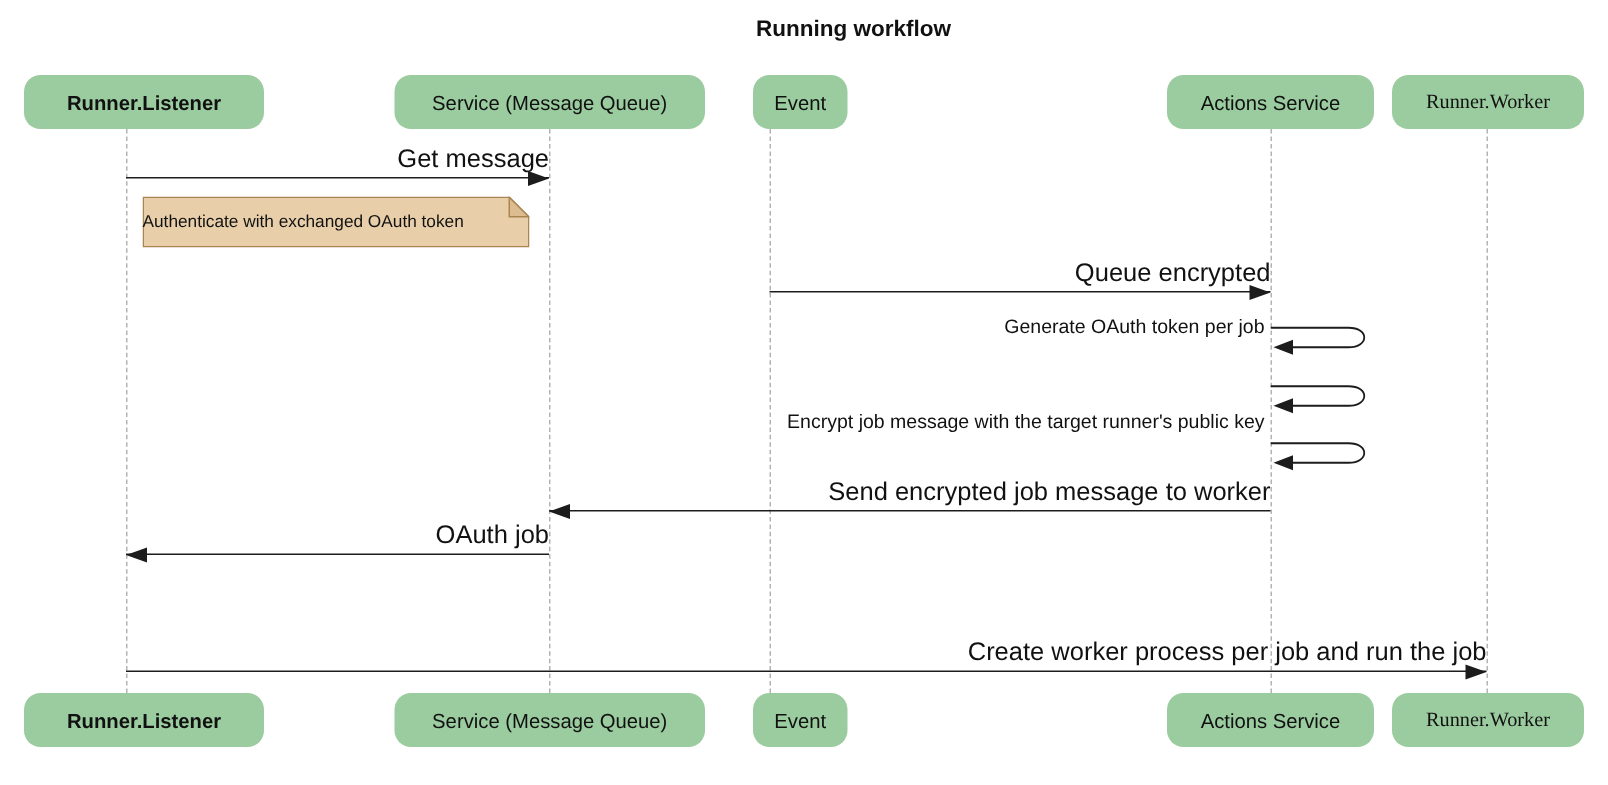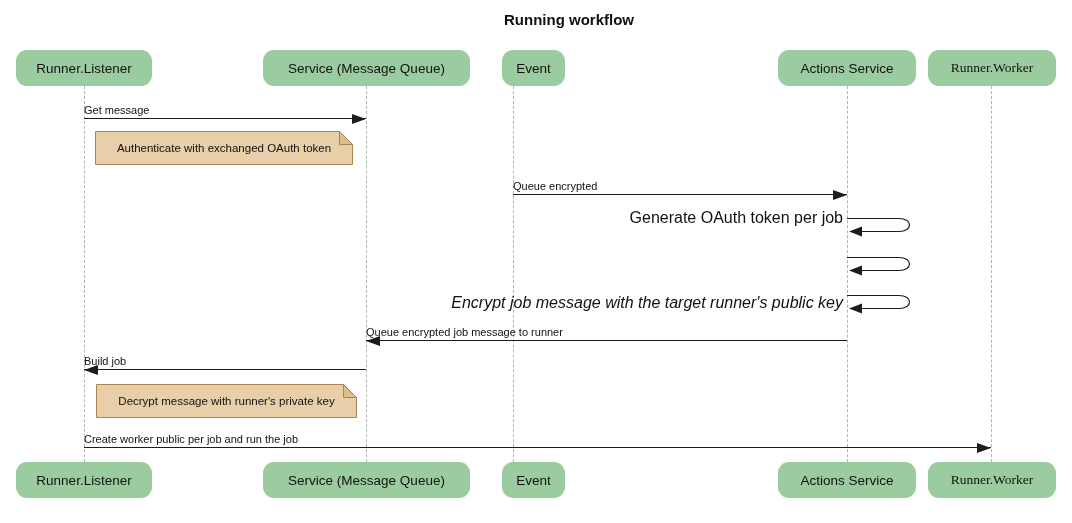--- a/index.html
+++ b/index.html
@@ -21,60 +21,60 @@
     position:absolute;top:11px;left:0;width:100%;text-align:center;
     font-size:15px;font-weight:bold;padding-left:33px;
   }
   .participant{
     position:absolute;height:36px;background:var(--participant-fill);
     border-radius:11px;display:flex;align-items:center;justify-content:center;
     font-size:13.5px;white-space:nowrap;
   }
   .row-top{top:50px;}
   .row-bottom{top:462px;}
-  .p1{left:16px;width:136px;}
+  .p1{left:16px;width:160px;font-weight:bold;}
   .p2{left:263px;width:207px;}
   .p3{left:482px;width:63px;margin-left:20px;}
   .p4{left:778px;width:138px;text-align:center;}
   .p5{left:928px;width:128px;font-family:Liberation Serif, serif;}
   .lifeline{
     position:absolute;top:86px;height:376px;width:0;
     border-left:1px dashed var(--lifeline-color);
   }
   .l1{left:84px;} .l2{left:366px;} .l3{left:513px;} .l4{left:847px;} .l5{left:991px;}
   .msg{
     position:absolute;height:0;border-top:1px solid var(--line-color);
   }
   .msg .label{
-    position:absolute;bottom:3px;left:0;width:100%;text-align:left;
-    font-size:11px;white-space:nowrap;
+    position:absolute;bottom:3px;left:0;width:100%;text-align:right;
+    font-size:17px;white-space:nowrap;
   }
   .msg.dir-right::after{
     content:"";position:absolute;right:0;top:-5px;width:0;height:0;
     border-top:5px solid transparent;border-bottom:5px solid transparent;
     border-left:14px solid var(--line-color);
   }
   .msg.dir-left::after{
     content:"";position:absolute;left:0;top:-5px;width:0;height:0;
     border-top:5px solid transparent;border-bottom:5px solid transparent;
     border-right:14px solid var(--line-color);
   }
   .m1{left:84px;width:282px;top:118px;}
   .m3{left:513px;width:334px;top:194px;}
   .m7{left:366px;width:481px;top:340px;}
   .m8{left:84px;width:282px;top:369px;}
   .m10{left:84px;width:907px;top:447px;}
   .self-label{
-    position:absolute;right:229px;font-size:16px;white-space:nowrap;line-height:14px;
+    position:absolute;right:229px;font-size:13px;white-space:nowrap;line-height:14px;
   }
-  .s1{top:211px;} .s2{top:250px;} .s3{top:296px;font-style:italic;}
+  .s1{top:211px;} .s2{top:250px;} .s3{top:274px;}
   .self-loop{position:absolute;left:847px;width:72px;height:26px;}
   .sl1{top:214px;} .sl2{top:253px;} .sl3{top:291px;}
   .note{
-    position:absolute;display:flex;align-items:center;justify-content:center;
+    position:absolute;display:flex;align-items:center;
     font-size:11.5px;white-space:nowrap;
   }
   .note svg{position:absolute;left:0;top:0;}
   .note .note-text{position:relative;}
   .n1{left:95px;top:131px;width:258px;height:34px;}
   .n2{left:96px;top:384px;width:261px;height:34px;}
 </style>
 </head>
 <body>
 
@@ -127,32 +127,25 @@
     <polygon points="15,12.5 15,22.5 2,17.5" style="fill:var(--line-color)"></polygon>
   </svg>
 
   <span class="self-label s3">Encrypt job message with the target runner's public key</span>
   <svg class="self-loop sl3" viewBox="0 0 72 26">
     <path d="M0,4.5 H52 C66,4.5 66,17.5 52,17.5 H14" style="fill:none;stroke:var(--line-color);stroke-width:1.2"></path>
     <polygon points="15,12.5 15,22.5 2,17.5" style="fill:var(--line-color)"></polygon>
   </svg>
 
   <div class="msg dir-left m7">
-    <span class="label">Queue encrypted job message to runner</span>
+    <span class="label">Send encrypted job message to worker</span>
   </div>
 
   <div class="msg dir-left m8">
-    <span class="label">Build job</span>
+    <span class="label">OAuth job</span>
   </div>
 
-  <div class="note n2">
-    <svg width="261" height="34" viewBox="0 0 261 34">
-      <polygon points="0.5,0.5 247.5,0.5 260.5,13.5 260.5,33.5 0.5,33.5" style="fill:var(--note-fill);stroke:var(--note-border);stroke-width:1"></polygon>
-      <polygon points="247.5,0.5 247.5,13.5 260.5,13.5" style="fill:var(--note-flap);stroke:var(--note-border);stroke-width:1"></polygon>
-    </svg>
-    <span class="note-text">Decrypt message with runner's private key</span>
-  </div>
 
   <div class="msg dir-right m10">
-    <span class="label">Create worker public per job and run the job</span>
+    <span class="label">Create worker process per job and run the job</span>
   </div>
 
 </div>
 
 </body></html>

